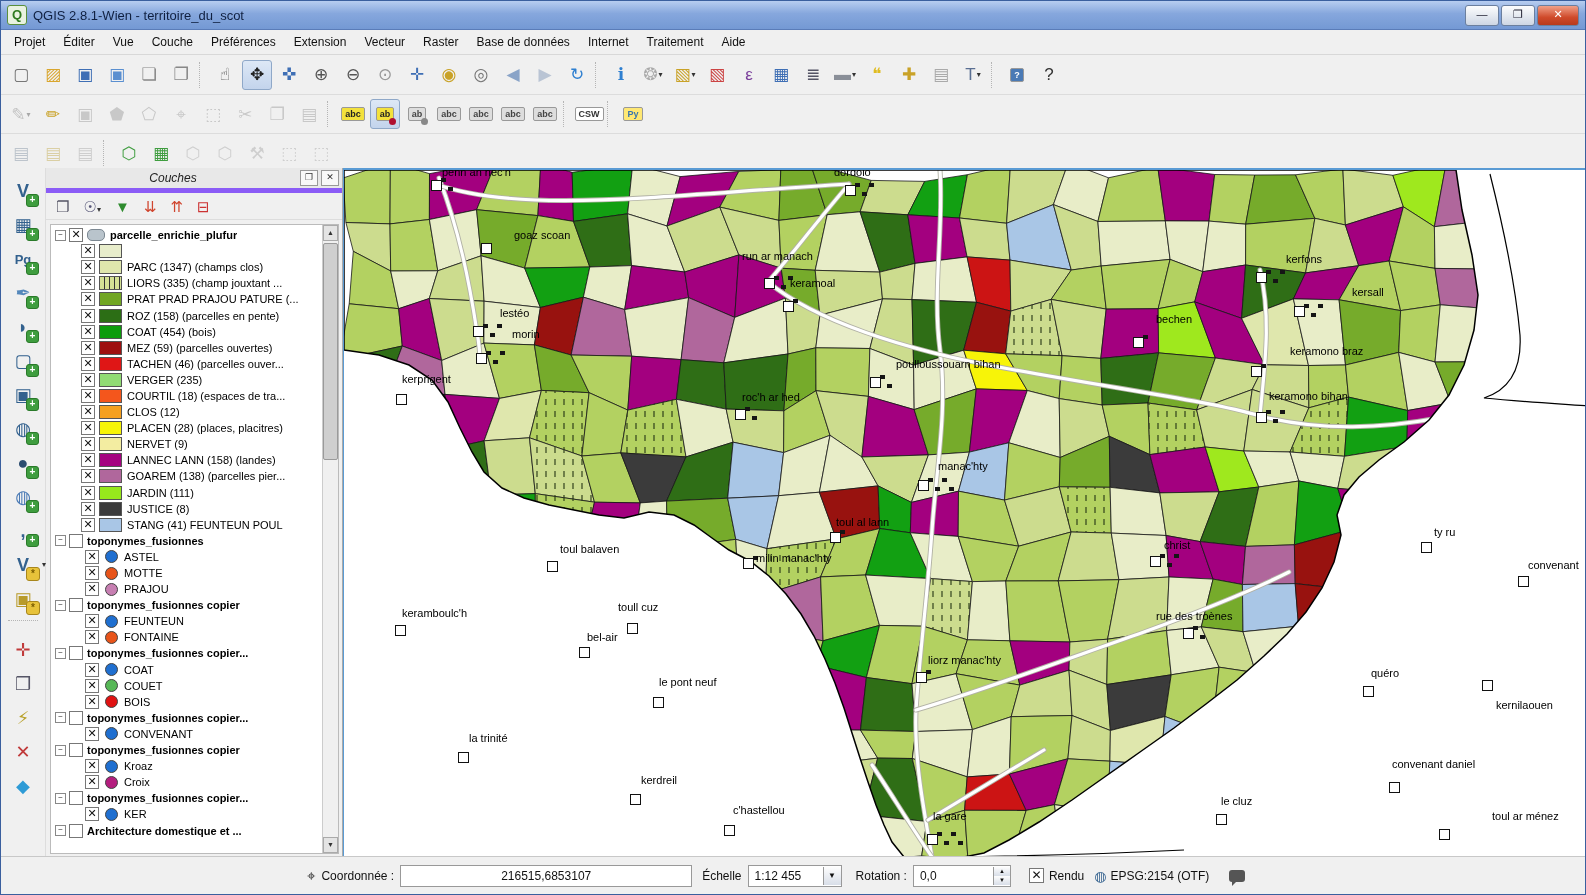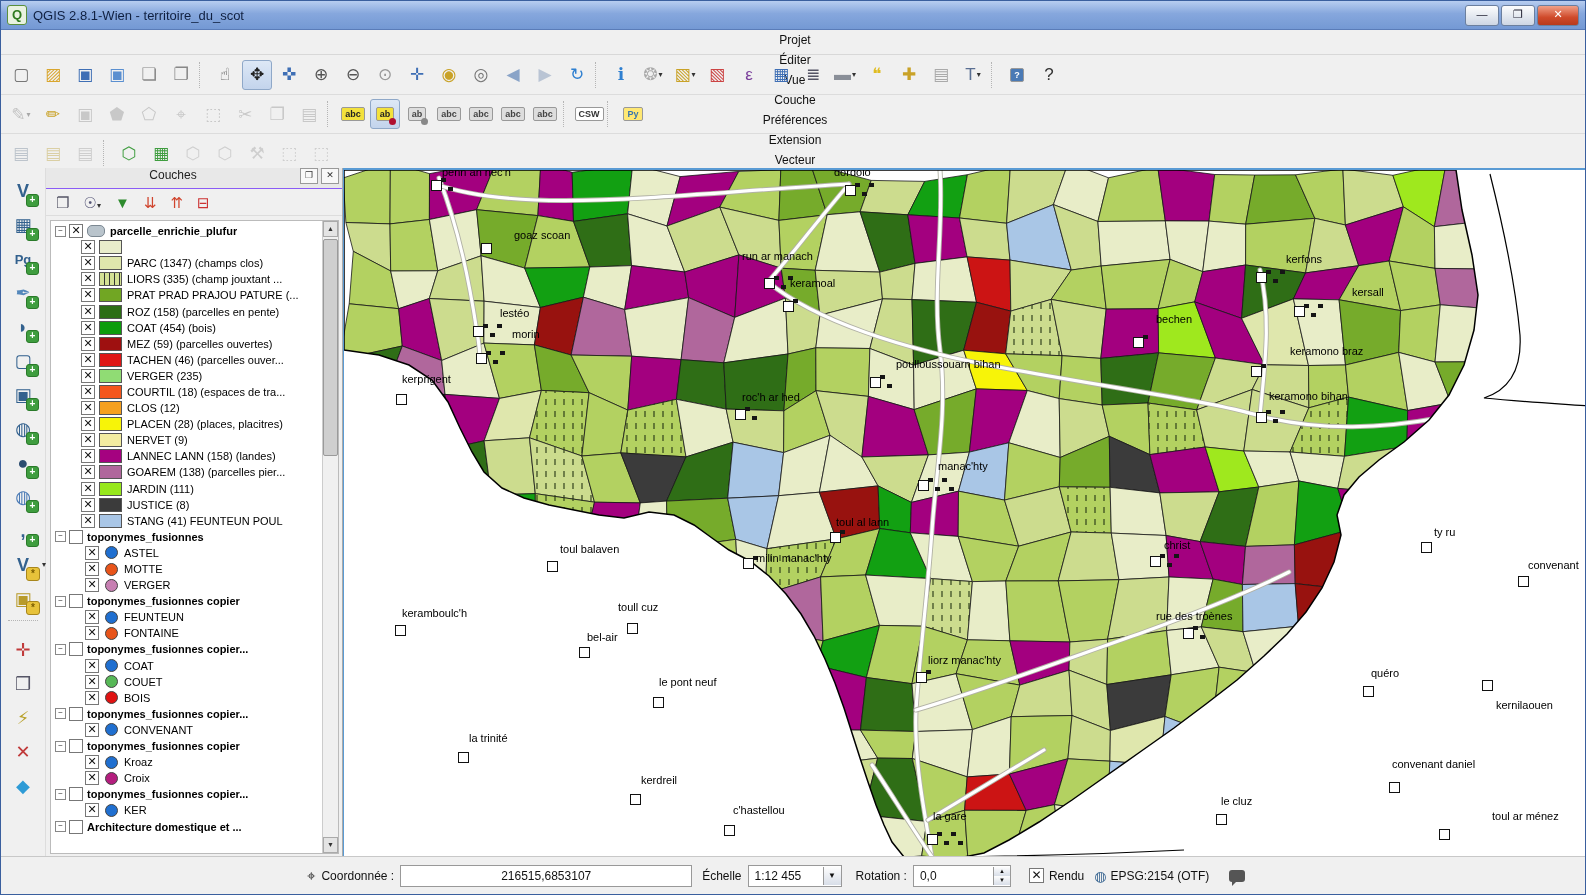--- a/index.html
+++ b/index.html
@@ -10,21 +10,21 @@
   #titlebar{height:28px;background:linear-gradient(#b7cdf0,#86a7dd 45%,#7499d4);
     display:flex;align-items:center;padding:0 6px;border-bottom:1px solid #5a7cb8;}
   #qgis-logo{width:18px;height:18px;border-radius:3px;background:#e9f2e0;border:1px solid #5a8f3c;
     color:#2f7a1f;font-weight:bold;font-size:13px;line-height:17px;text-align:center;margin-right:6px;}
   #title-text{font-size:13px;color:#102040;}
   #win-buttons{margin-left:auto;display:flex;gap:2px;}
   .winbtn{width:32px;height:19px;border:1px solid #6b7f9e;border-radius:3px;
     background:linear-gradient(#fdfdfd,#cdd6e4);font-size:11px;line-height:17px;text-align:center;color:#223;}
   .winbtn.close{background:linear-gradient(#f0a088,#cf4a2a 60%,#b83a1e);color:#fff;width:40px;font-weight:bold;}
   
-  #menubar{height:24px;background:#f0f0f0;display:flex;align-items:center;padding-left:4px;border-bottom:1px solid #d8d8d8;flex-direction:column;}
+  #menubar{height:24px;background:#f0f0f0;display:flex;align-items:center;padding-left:4px;border-bottom:1px solid #d8d8d8;}
   .menu-item{font-size:12px;padding:3px 9px;color:#111;}
   
   .toolbar{display:flex;align-items:center;background:#f0f0f0;border-bottom:1px solid #dcdcdc;padding-left:4px;}
   #toolbar1{height:39px;}#toolbar2{height:38px;}#toolbar3{height:38px;}
   .tbtn{width:28px;height:28px;margin:0 1px;display:flex;align-items:center;justify-content:center;
     border:1px solid transparent;border-radius:3px;position:relative;flex:0 0 auto;}
   .tbtn .glyph{font-size:17px;line-height:1;}
   .tbtn.pressed{border:1px solid #8fa8c8;background:linear-gradient(#dde8f6,#c3d4ec);}
   .tbtn.disabled{opacity:.38;}
   .tbtn .dd{font-size:8px;color:#333;margin-left:1px;}
@@ -37,21 +37,21 @@
   .dockbtn{width:30px;height:30px;margin:2px 0;position:relative;display:flex;align-items:center;justify-content:center;}
   .dockbtn .glyph{font-size:18px;font-weight:bold;}
   .dockbtn .plusbadge{position:absolute;right:-1px;bottom:-1px;width:11px;height:11px;background:#3f9d3f;
     border:1px solid #2a7a2a;border-radius:3px;color:#fff;font-size:10px;line-height:10px;text-align:center;font-weight:bold;}
   .dockbtn .starbadge{position:absolute;right:-2px;bottom:-1px;width:12px;height:12px;background:#e7c23a;
     border:1px solid #a8861c;border-radius:3px;color:#7a5c00;font-size:10px;line-height:11px;text-align:center;font-weight:bold;}
   .dockbtn .dd{position:absolute;right:-8px;top:10px;font-size:8px;color:#333;}
   .docksep{height:8px;width:30px;border-top:1px dotted #b5b5b5;margin:4px 0;}
   
   #panel{width:296px;background:#f0f0f0;border-right:1px solid #aaa;display:flex;flex-direction:column;}
-  #panel-header{height:20px;display:flex;background:#e8e8e8;border-bottom:1px solid #8b5cf6;}
+  #panel-header{height:20px;display:flex;align-items:center;background:#e8e8e8;border-bottom:5px solid #8b5cf6;font-style:italic;}
   #panel-title{flex:1;text-align:center;font-size:12px;color:#222;}
   .panel-winbtn{width:16px;height:14px;border:1px solid #999;background:#f8f8f8;font-size:9px;line-height:12px;text-align:center;margin-right:3px;color:#333;}
   #panel-toolbar{height:26px;display:flex;align-items:center;padding-left:10px;gap:14px;border-bottom:1px solid #ddd;}
   .ptbtn{font-size:15px;line-height:1;position:relative;}
   .ptbtn .dd{font-size:8px;color:#333;}
   #tree-wrap{flex:1;display:flex;background:#fff;border:1px solid #bbb;margin:4px 3px 3px 4px;overflow:hidden;}
   #layer-tree{flex:1;overflow:hidden;padding-top:2px;}
   .trow{height:16.1px;display:flex;align-items:center;font-size:11px;white-space:nowrap;overflow:hidden;}
   .expander{width:9px;height:9px;border:1px solid #888;background:#fff;font-size:8px;line-height:7px;text-align:center;color:#333;margin:0 3px 0 4px;flex:0 0 auto;}
   .cbx{width:12px;height:12px;border:1px solid #777;background:#fff;margin-right:4px;flex:0 0 auto;
@@ -519,21 +519,21 @@
               <span class="tlabel">ASTEL</span>
             </div>
             <div class="trow" style="padding-left: 34px;">
               <span class="cbx">✕</span>
               <span class="pmarker" style="background: rgb(232, 84, 26);"></span>
               <span class="tlabel">MOTTE</span>
             </div>
             <div class="trow" style="padding-left: 34px;">
               <span class="cbx">✕</span>
               <span class="pmarker" style="background: rgb(199, 127, 178);"></span>
-              <span class="tlabel">VERGER</span>
+              <span class="tlabel">PRAJOU</span>
             </div>
             <div class="trow">
               <span class="expander">−</span>
               <span class="cbx"></span>
               <span class="tlabel tbold">toponymes_fusionnes copier</span>
             </div>
             <div class="trow" style="padding-left: 34px;">
               <span class="cbx">✕</span>
               <span class="pmarker" style="background: rgb(31, 111, 208);"></span>
               <span class="tlabel">FEUNTEUN</span>

